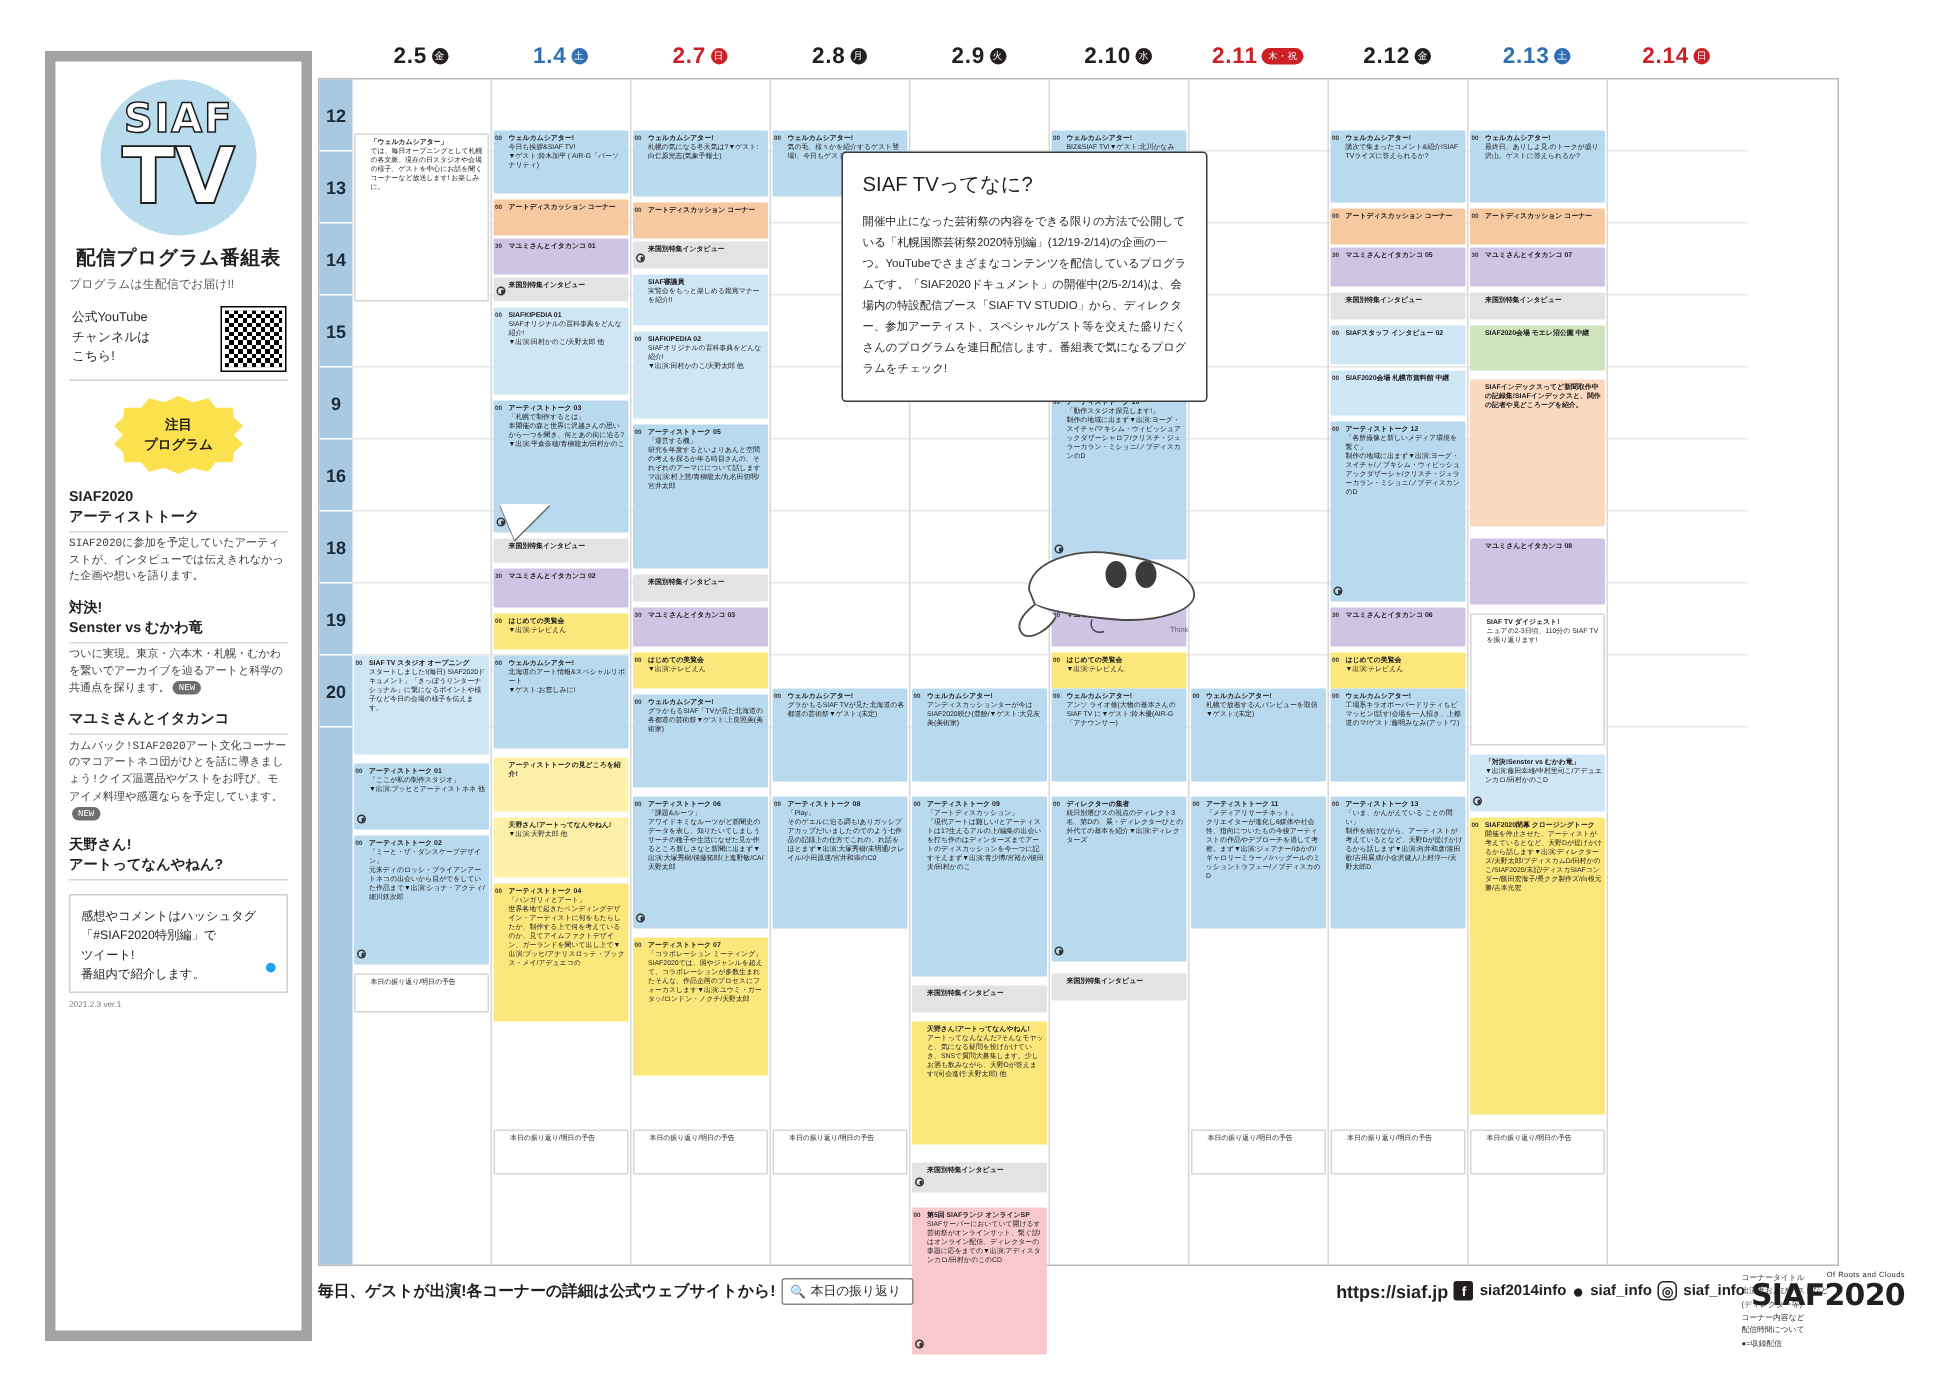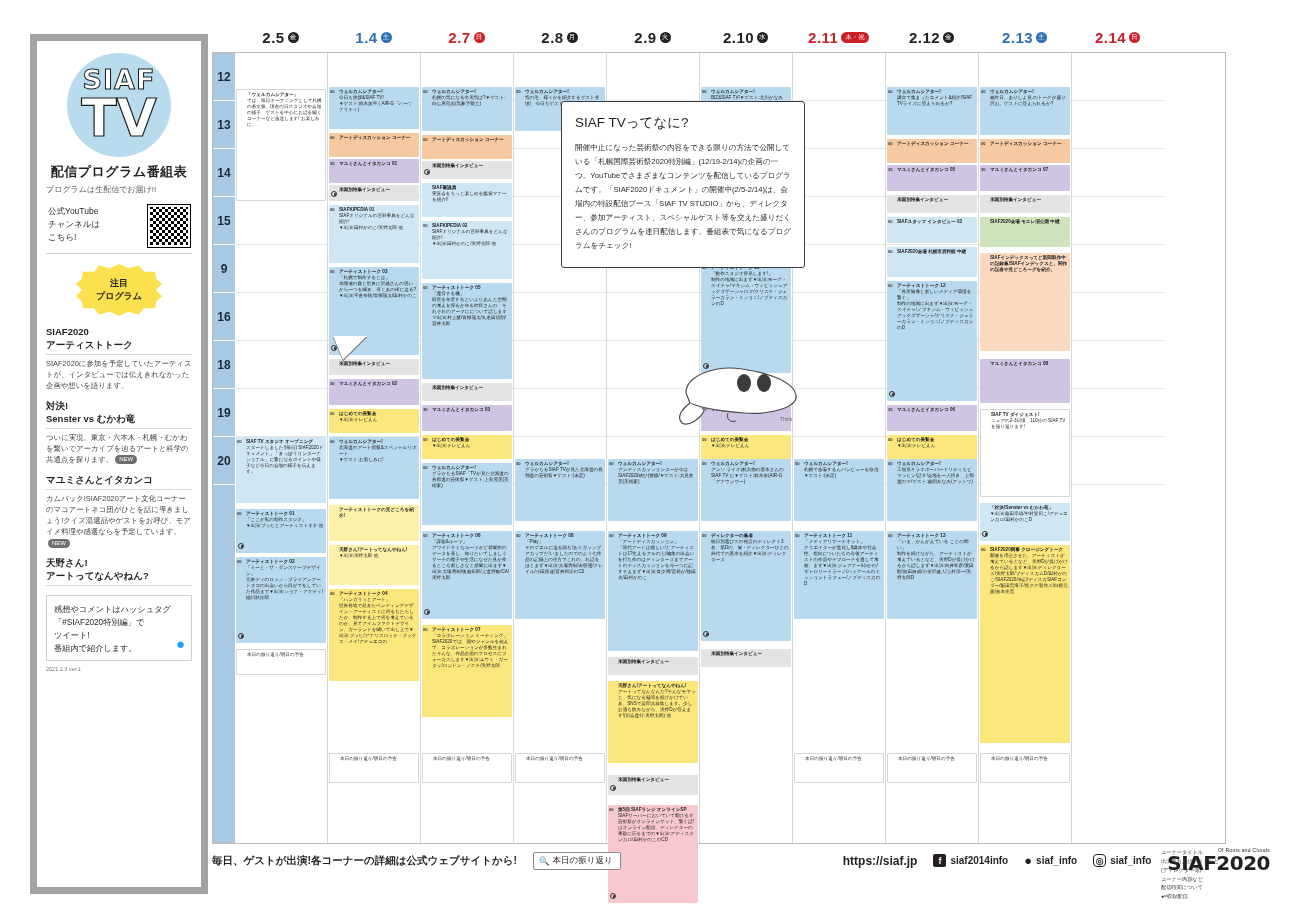--- a/index.html
+++ b/index.html
@@ -106,20 +106,21 @@
   }
   .prog-item { margin-bottom: 9px; }
   .prog-name {
     font-size: 9.5px; font-weight: bold; line-height: 1.35;
     border-bottom: 1px solid #d8d8d8;
     padding-bottom: 2px; margin-bottom: 3px;
   }
   .prog-desc {
     font-size: 7.4px; line-height: 1.5; color: #3d3d3d;
     position: relative;
+    font-family: Liberation Mono, monospace;
   }
   .prog-badge {
     display: inline-block;
     background: #6e6e6e; color: #fff;
     font-size: 6px;
     border-radius: 6px;
     padding: 0px 4px;
     vertical-align: middle;
     margin-left: 2px;
   }
@@ -298,21 +299,21 @@
     width: 140px; height: 72px;
     z-index: 29;
   }
 
   
   .footer {
     position: absolute;
     left: 212px; top: 848px;
     width: 1058px;
     display: flex; align-items: center;
-    gap: 16px;
+    gap: 4px;
     font-size: 10px;
   }
   .footer .ftext { font-weight: bold; font-size: 10.5px; }
   .srchbtn {
     border: 1px solid #8a8a8a;
     border-radius: 2px;
     padding: 2px 7px 2px 5px;
     font-size: 8.5px;
     display: inline-flex; align-items: center; gap: 3px;
     background: #fff;

